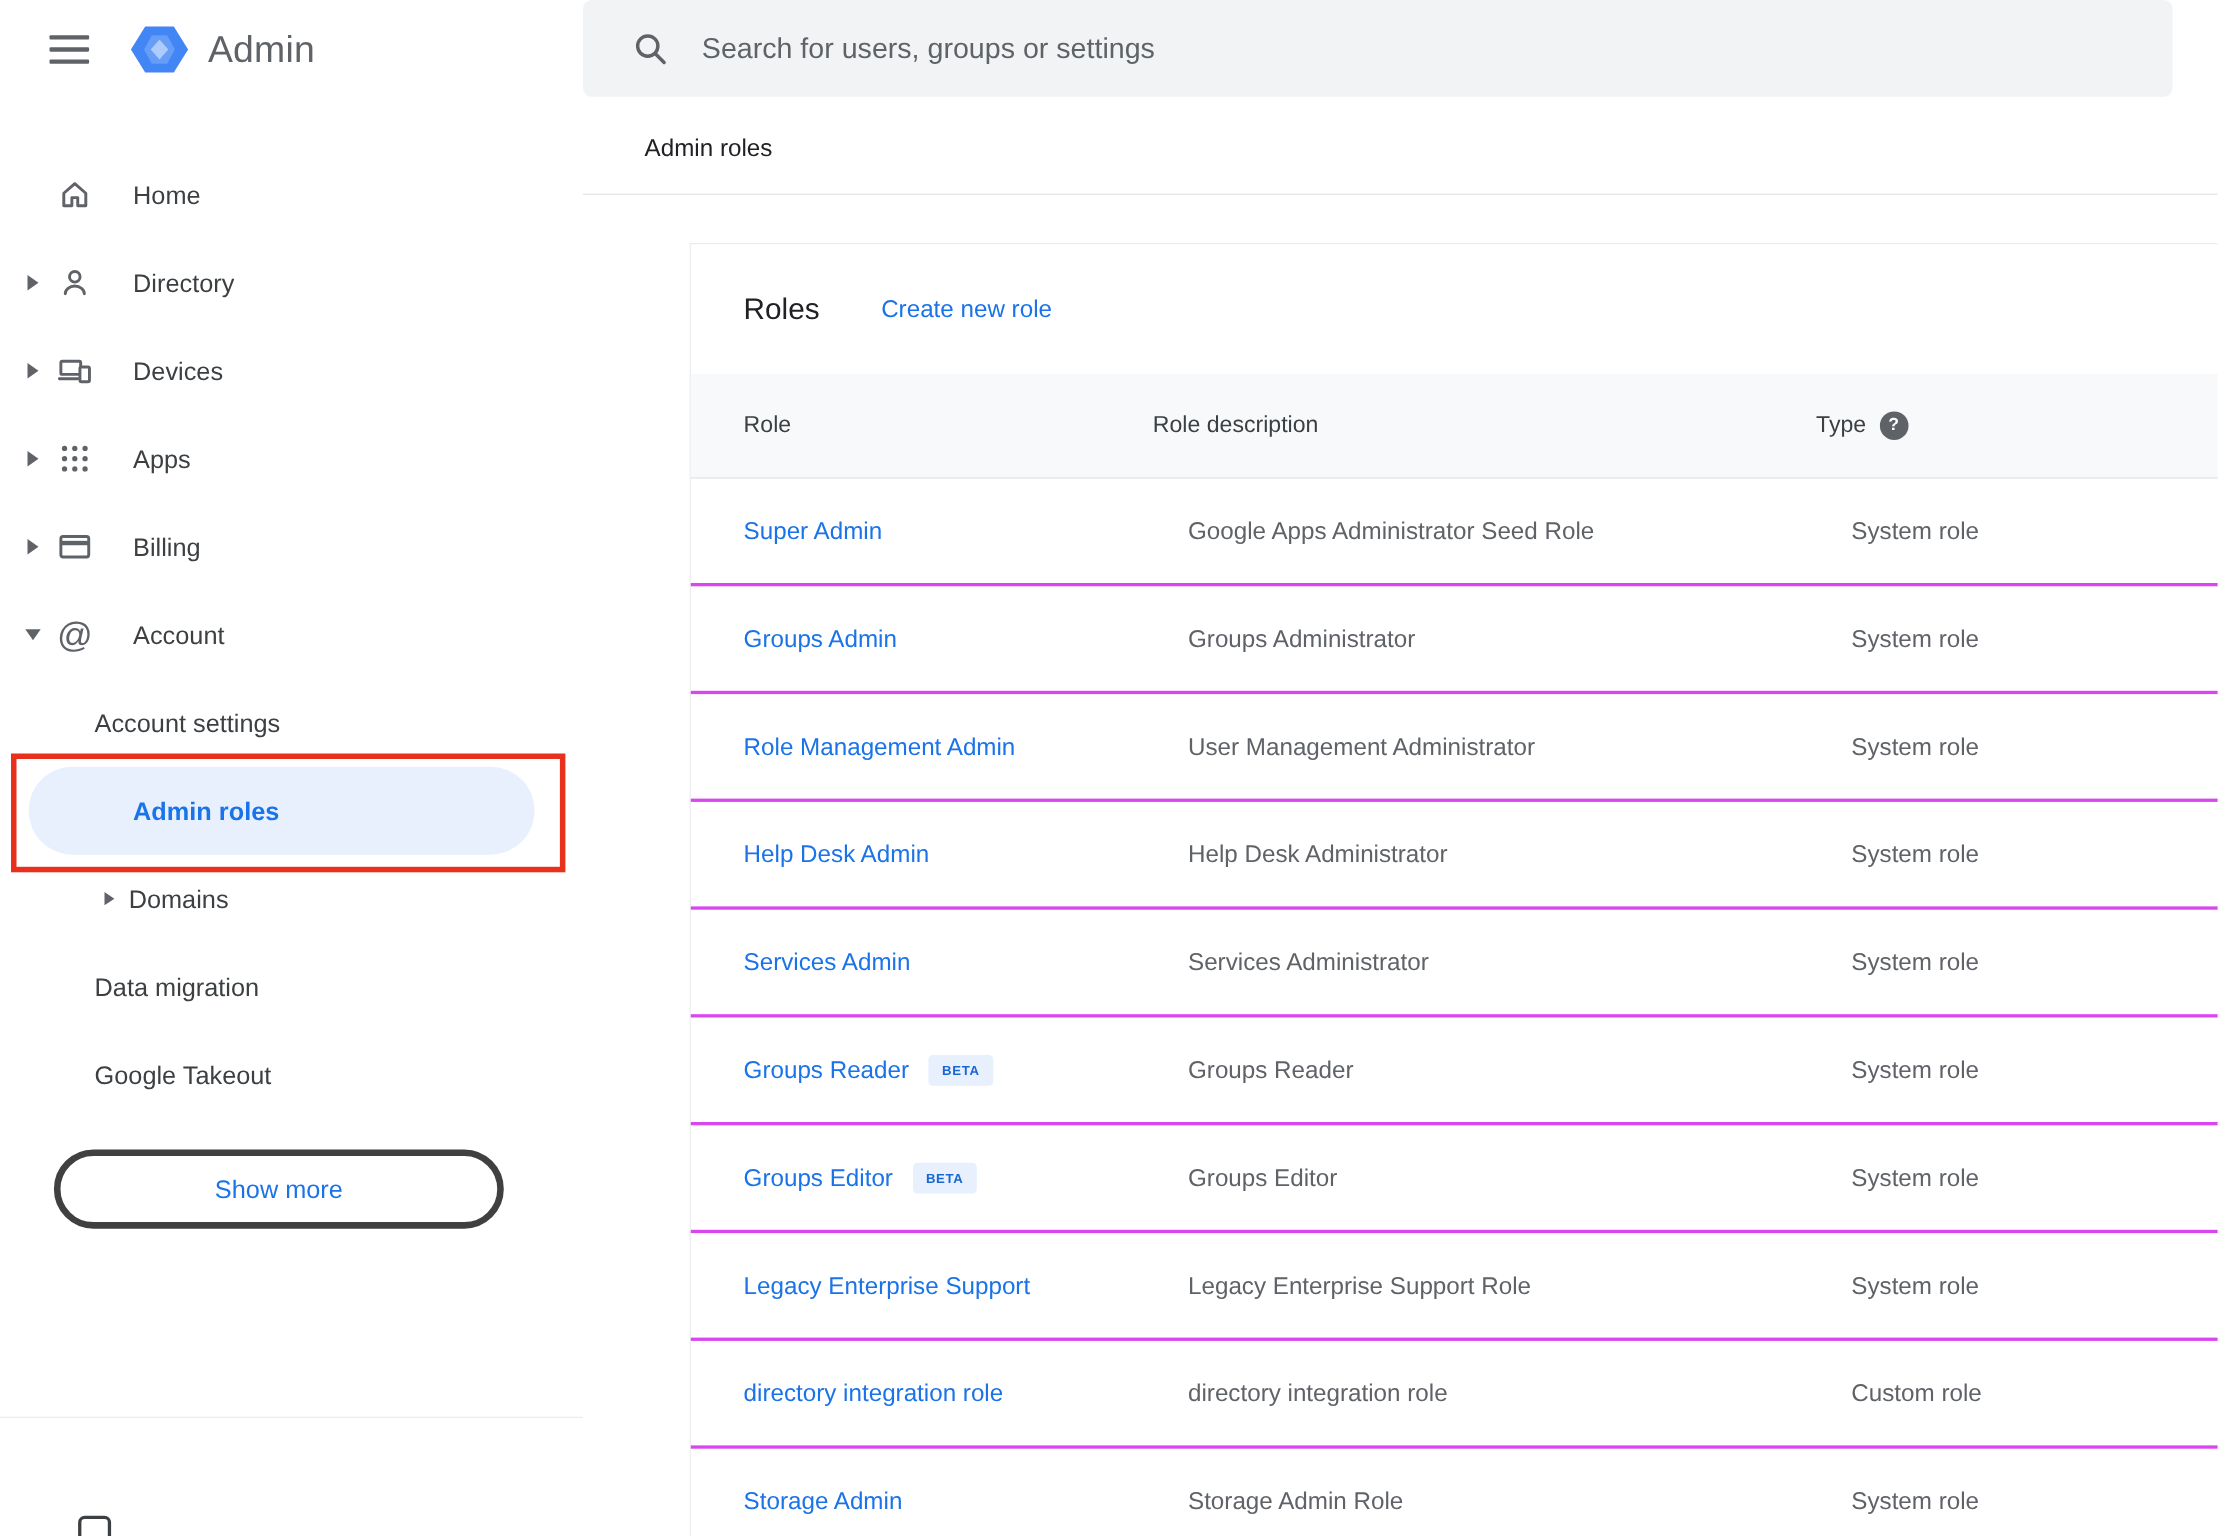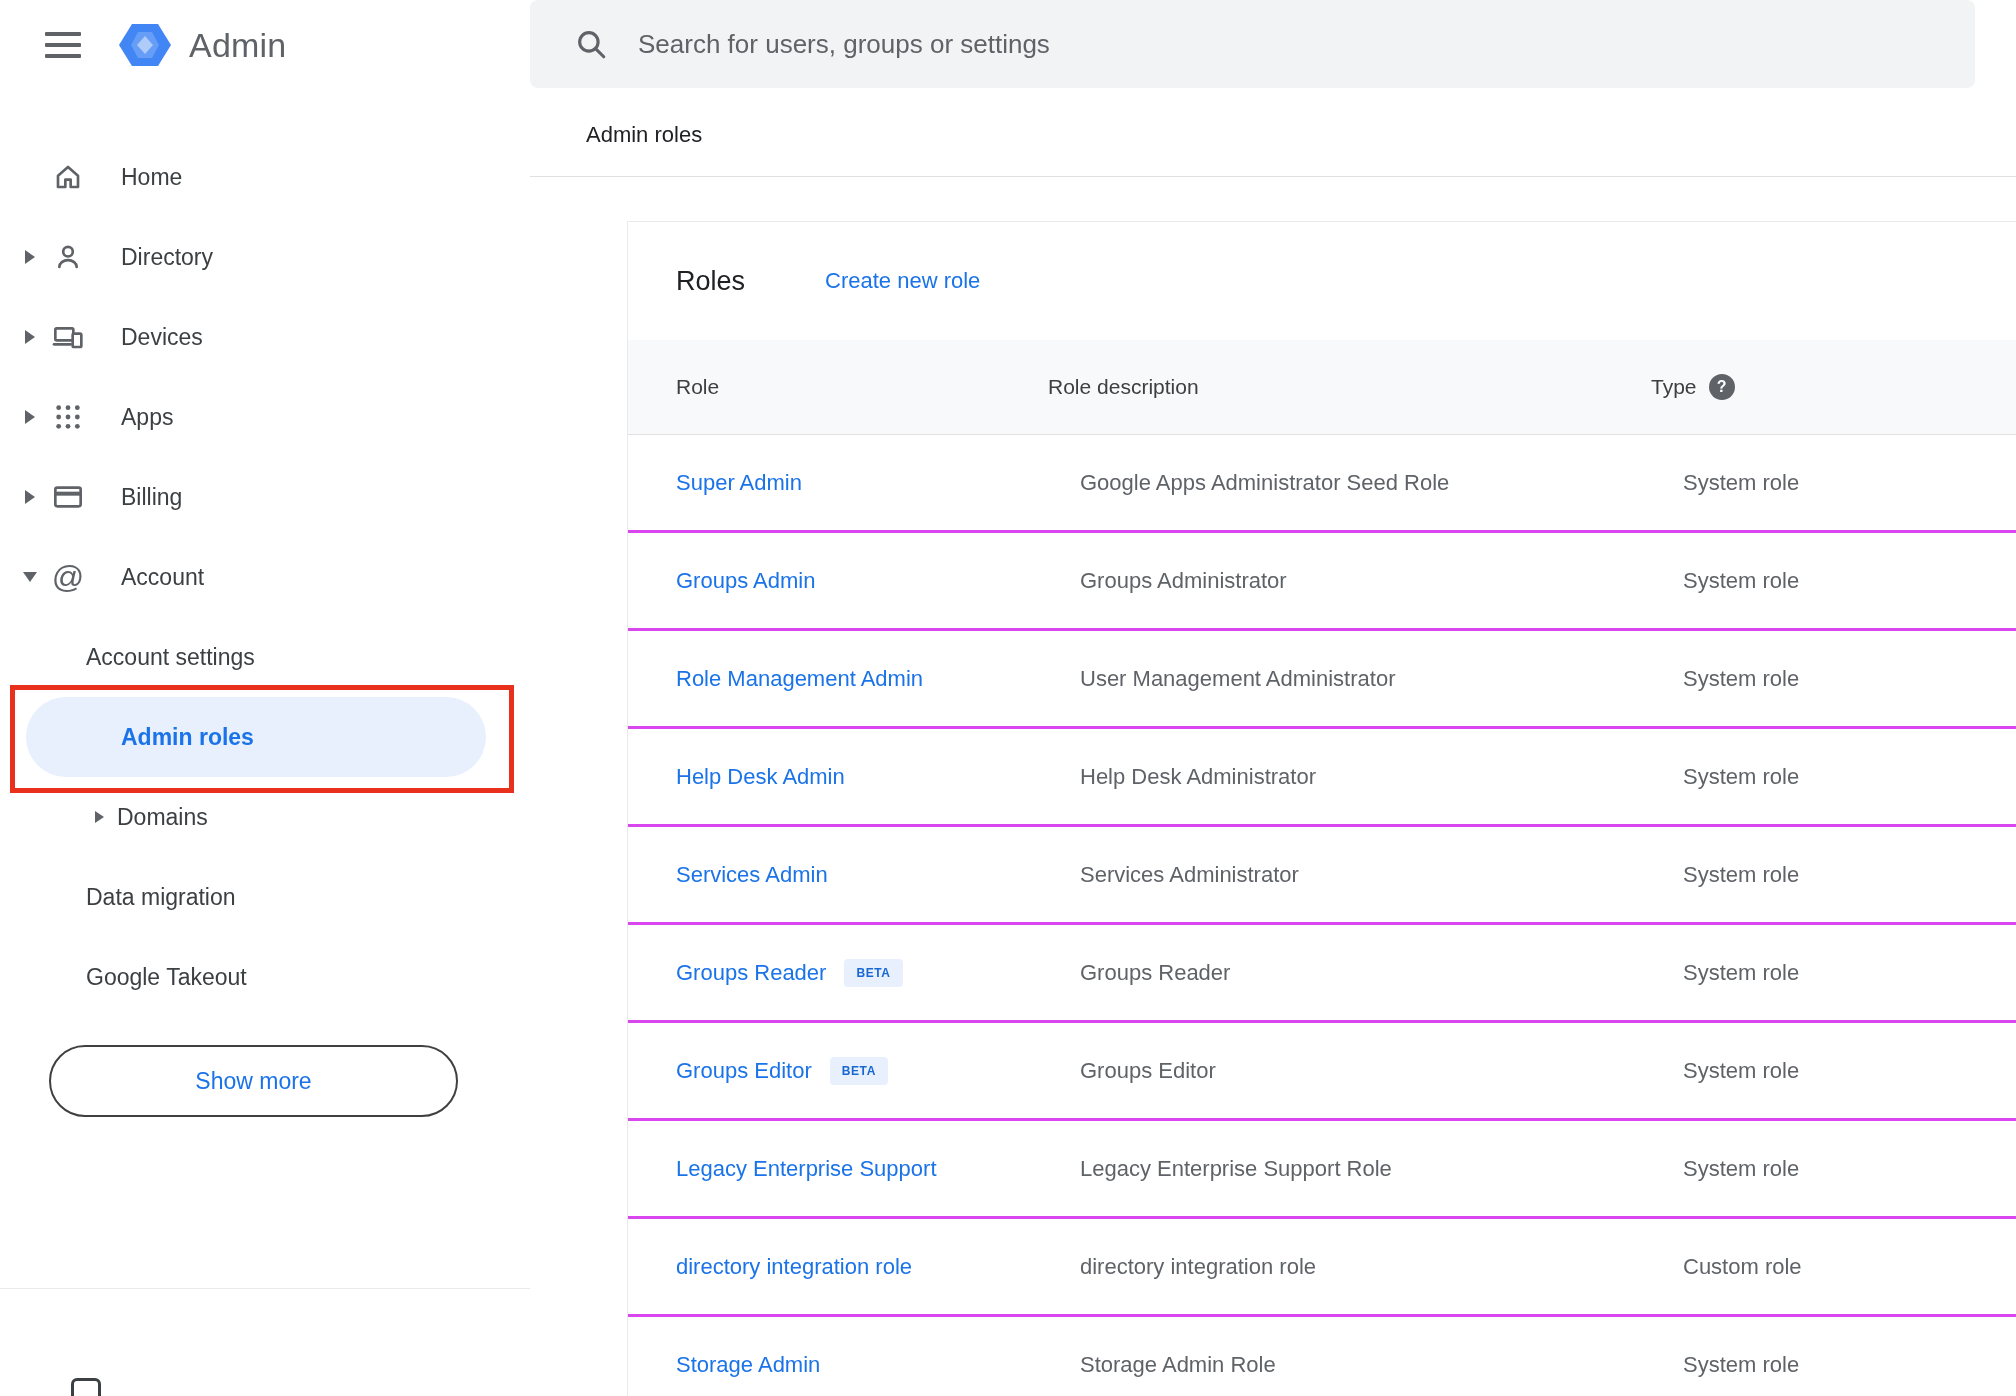--- a/index.html
+++ b/index.html
@@ -26,21 +26,21 @@
 
   .subitem { height:80px; display:flex; align-items:center; padding-left:86px; font-size:23px; color:#3c4043; cursor:pointer; }
   .subitem.has-arrow { padding-left:95px; }
   .subitem.has-arrow .tri-r { margin-right:13px; }
   .subitem.selected { margin-left:26px; width:460px; padding-left:95px; border-radius:40px;
     background:#e8f0fe; color:#1a73e8; font-weight:700; }
 
   .annotation { position:absolute; left:10px; top:548px; width:504px; height:108px;
     border:5px solid #e8301c; pointer-events:none; z-index:5; }
 
-  .show-more { margin:28px 0 0 49px; width:409px; height:72px; border:2px solid #404040; border-radius:36px;
+  .show-more { margin:28px 0 0 49px; width:409px; height:72px; border:6px solid #404040; border-radius:36px;
     background:#fff; color:#1a73e8; font-size:23px; font-weight:500; display:flex; align-items:center; justify-content:center;
     cursor:pointer; font-family:inherit; }
 
   .sb-divider { position:absolute; left:0; top:1288px; width:530px; height:1px; background:#e8eaed; }
   .partial-icon { position:absolute; left:71px; top:1378px; width:30px; height:30px;
     border:3px solid #3c4043; border-radius:6px; }
 
   
   .main { position:absolute; left:530px; top:0; width:1486px; height:1396px; }
   .searchbar { position:absolute; left:0; top:0; width:1445px; height:88px; background:#f1f3f4;
@@ -49,21 +49,21 @@
     font-size:26px; color:#202124; font-family:inherit; }
   .search-input::placeholder { color:#5f6368; opacity:1; }
 
   .breadcrumb { position:absolute; left:56px; top:122px; font-size:22px; font-weight:500; color:#202124; }
   .top-divider { position:absolute; left:0; top:176px; width:1486px; height:1px; background:#e0e0e0; }
 
   .card { position:absolute; left:97px; top:221px; width:1389px;
     border-left:1px solid #e8eaed; border-top:1px solid #e8eaed; background:#fff; }
   .card-header { height:118px; display:flex; align-items:center; padding-left:48px; }
   .card-title { font-size:27px; font-weight:500; color:#202124; }
-  .create-link { margin-left:80px; font-size:22px; font-weight:500; color:#1a73e8; cursor:pointer; text-decoration:none; }
+  .create-link { margin-left:56px; font-size:22px; font-weight:500; color:#1a73e8; cursor:pointer; text-decoration:none; }
 
   .grid { display:grid; grid-template-columns:372px 603px auto; padding-left:48px; align-items:center; }
   .thead { height:95px; background:#f8f9fa; border-bottom:1px solid #e0e0e0; font-size:21px; color:#3c4043; }
   .th-type { display:flex; align-items:center; gap:12px; }
   .help-icon { width:26px; height:26px; border-radius:50%; background:#5f6368; color:#fff;
     font-size:16px; font-weight:700; display:flex; align-items:center; justify-content:center; cursor:pointer; }
 
   .trow { height:98px; border-bottom:3px solid #d946ef; font-size:22px; }
   .role-cell { display:flex; align-items:center; }
   .role-link { color:#1a73e8; cursor:pointer; text-decoration:none; }

